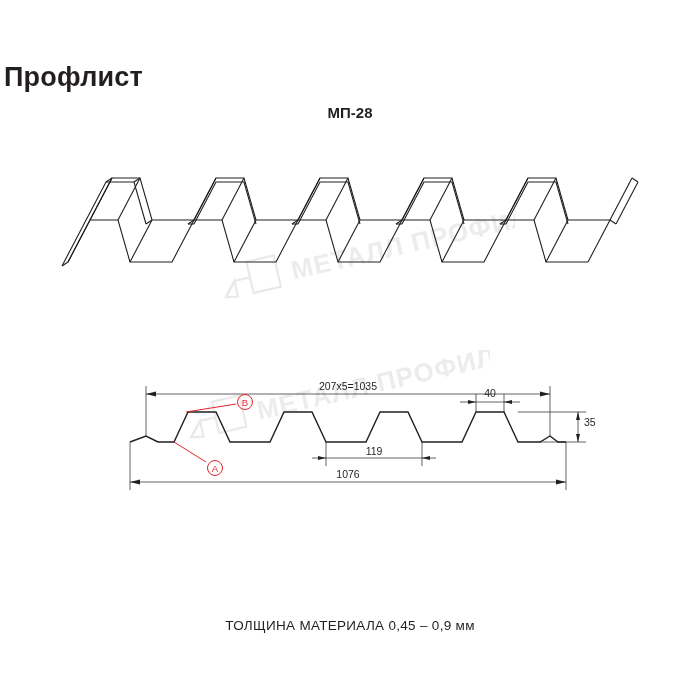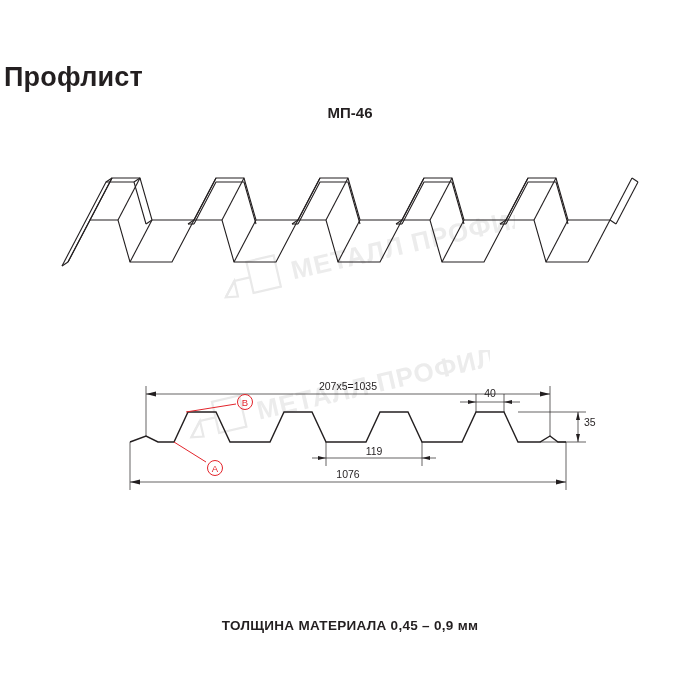--- a/index.html
+++ b/index.html
@@ -41,21 +41,21 @@
     font-weight: bold;
     color: #231f20;
   }
   .footnote {
     position: absolute;
     top: 618px;
     left: 0;
     width: 700px;
     text-align: center;
     font-size: 13.5px;
-    font-weight: bold;
+    font-weight: normal;
     letter-spacing: 0.3px;
     color: #231f20;
   }
   .iso-wrap {
     position: absolute;
     top: 160px;
     left: 60px;
     width: 580px;
     height: 160px;
   }
@@ -84,21 +84,21 @@
     fill: #e3242b;
     font-weight: normal;
   }
 </style>
 </head>
 <body>
 
 <div class="page">
 
   <div class="title">Профлист</div>
-  <div class="subtitle">МП-46</div>
+  <div class="subtitle">МП-28</div>
 
   <div class="wm wm1">
     <svg width="300" height="90" viewBox="0 0 300 90" xmlns="http://www.w3.org/2000/svg">
       <g transform="rotate(-13 150 45)">
         <g fill="none" stroke="#e9e9e9" stroke-width="2.2">
           <path d="M6,50 L18,36 L34,36 L34,20 L62,20 L62,52 L34,52 L34,36"></path>
           <path d="M18,36 L18,52 L6,50 Z"></path>
         </g>
         <text x="76" y="48" font-family="Liberation Sans, sans-serif" font-size="26" font-weight="bold" fill="#ececec" letter-spacing="1">МЕТАЛЛ ПРОФИЛЬ</text>
       </g>

